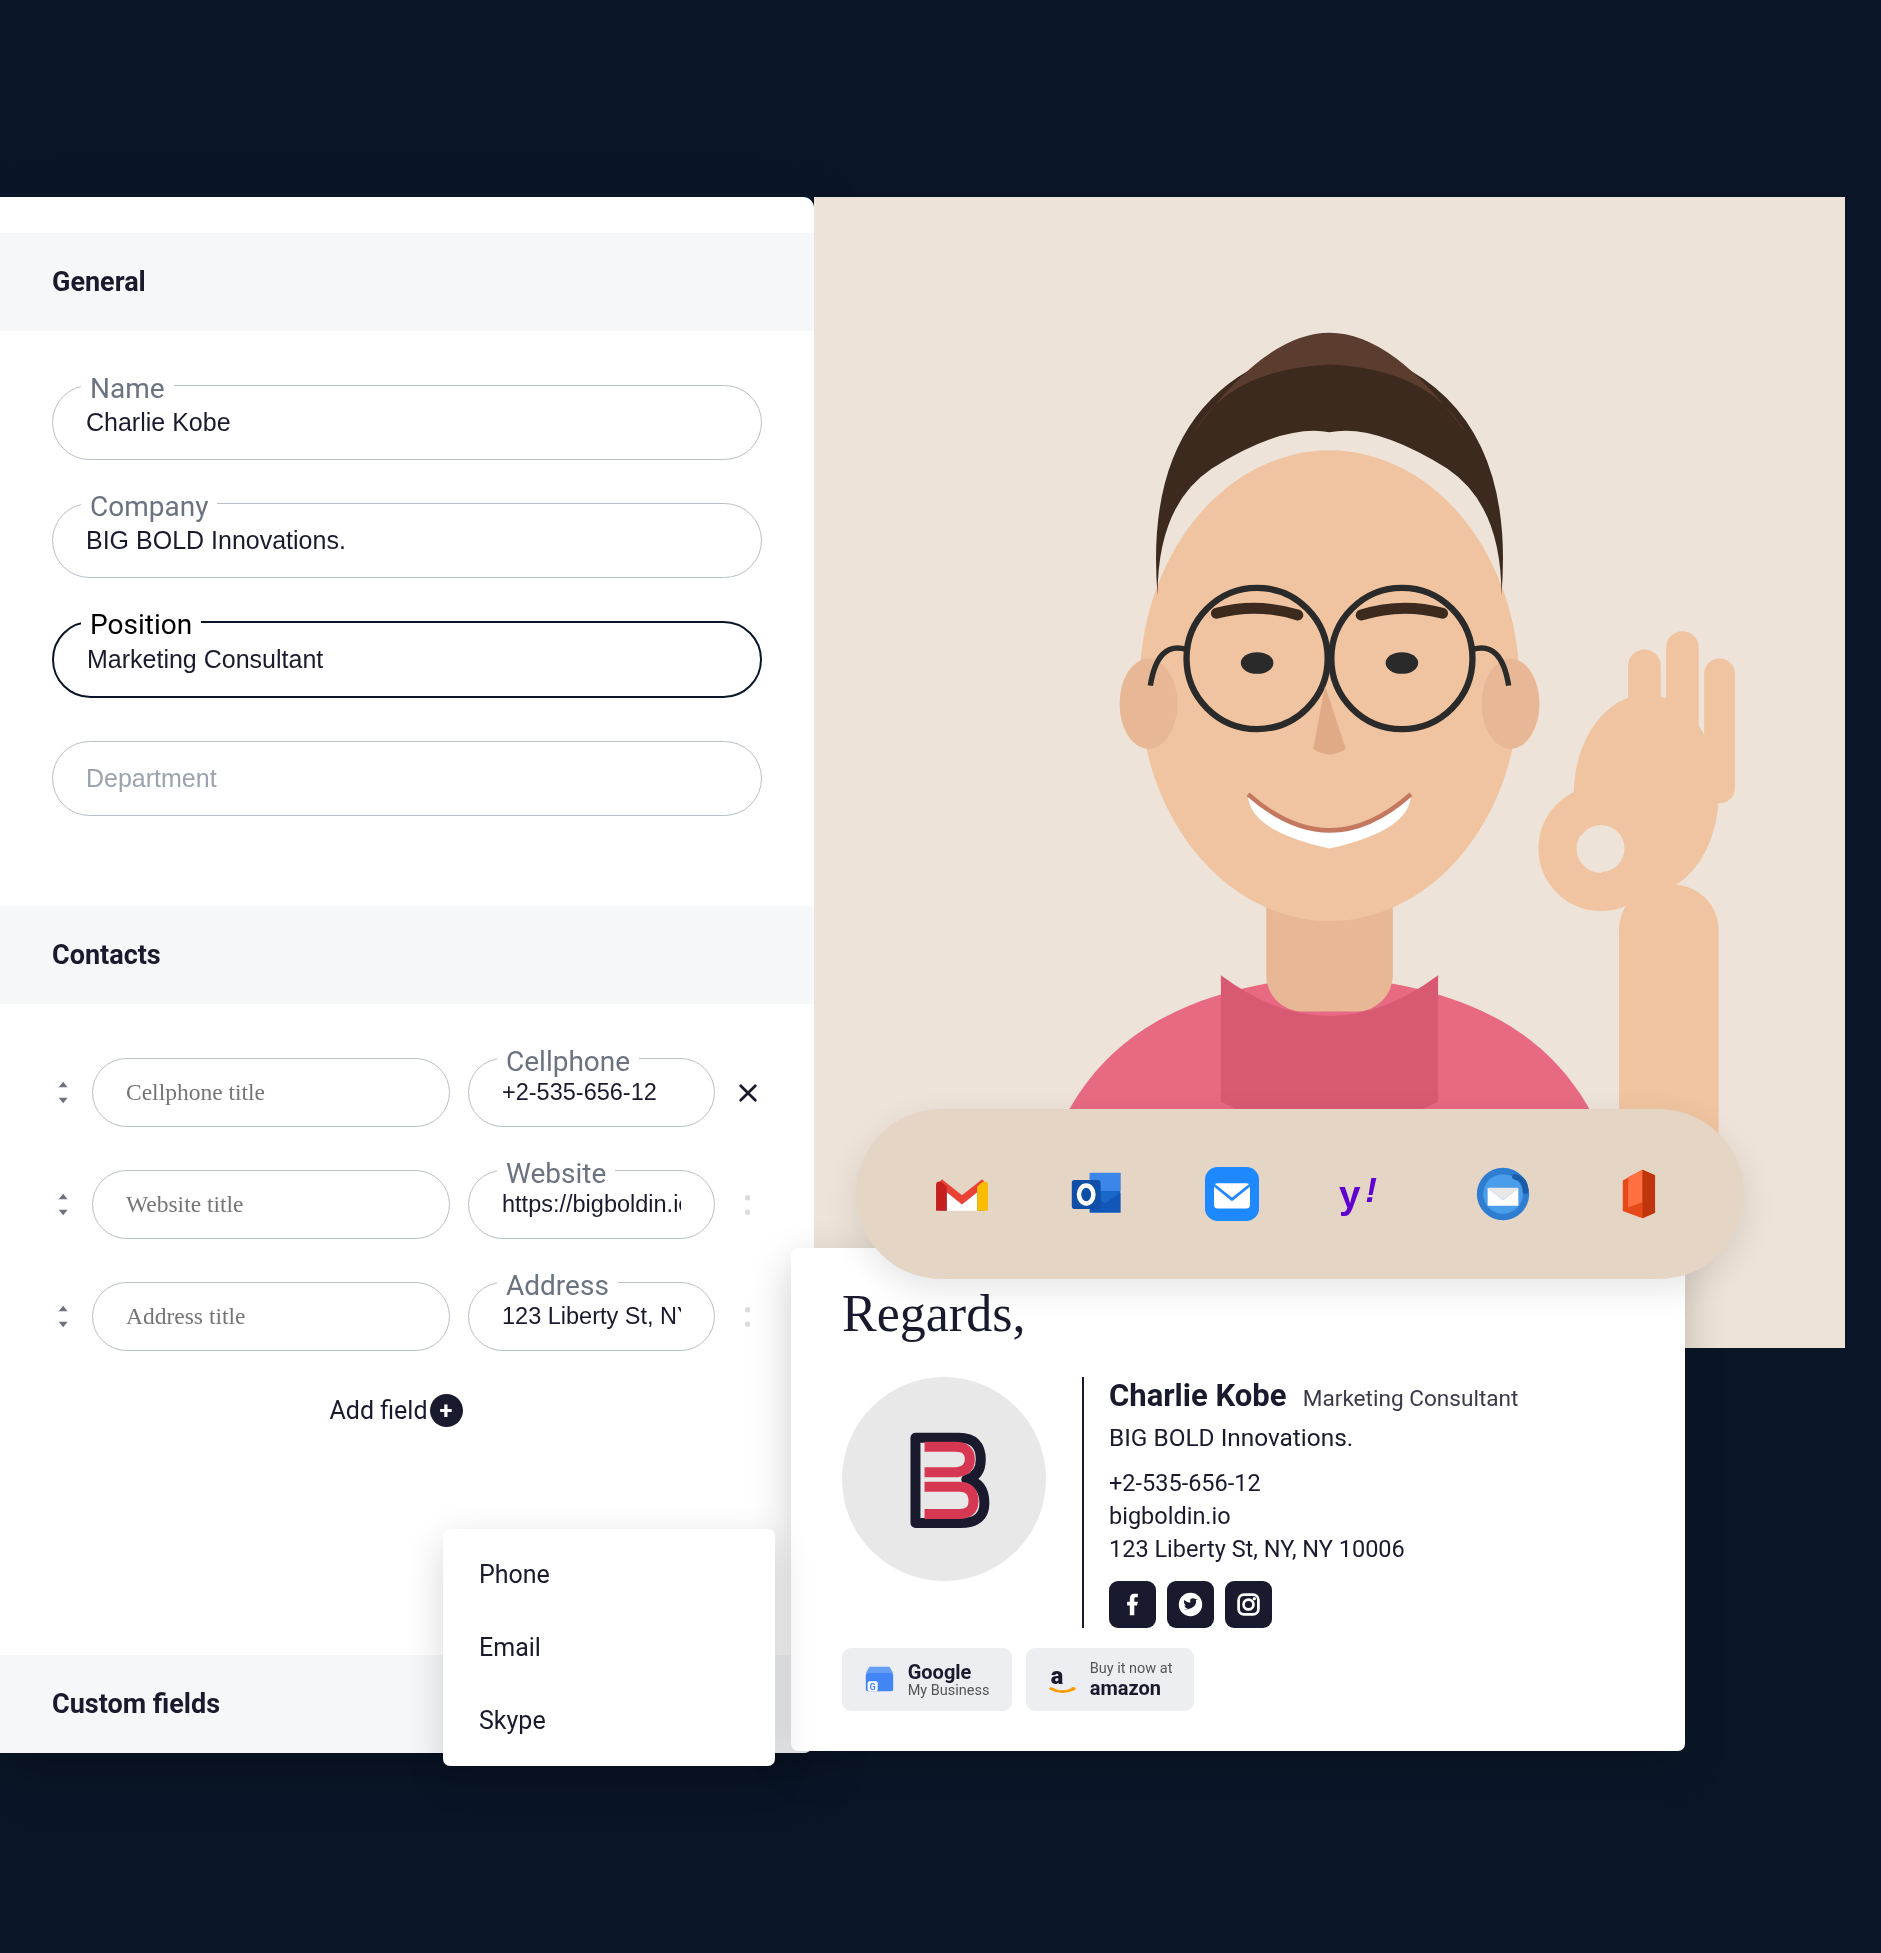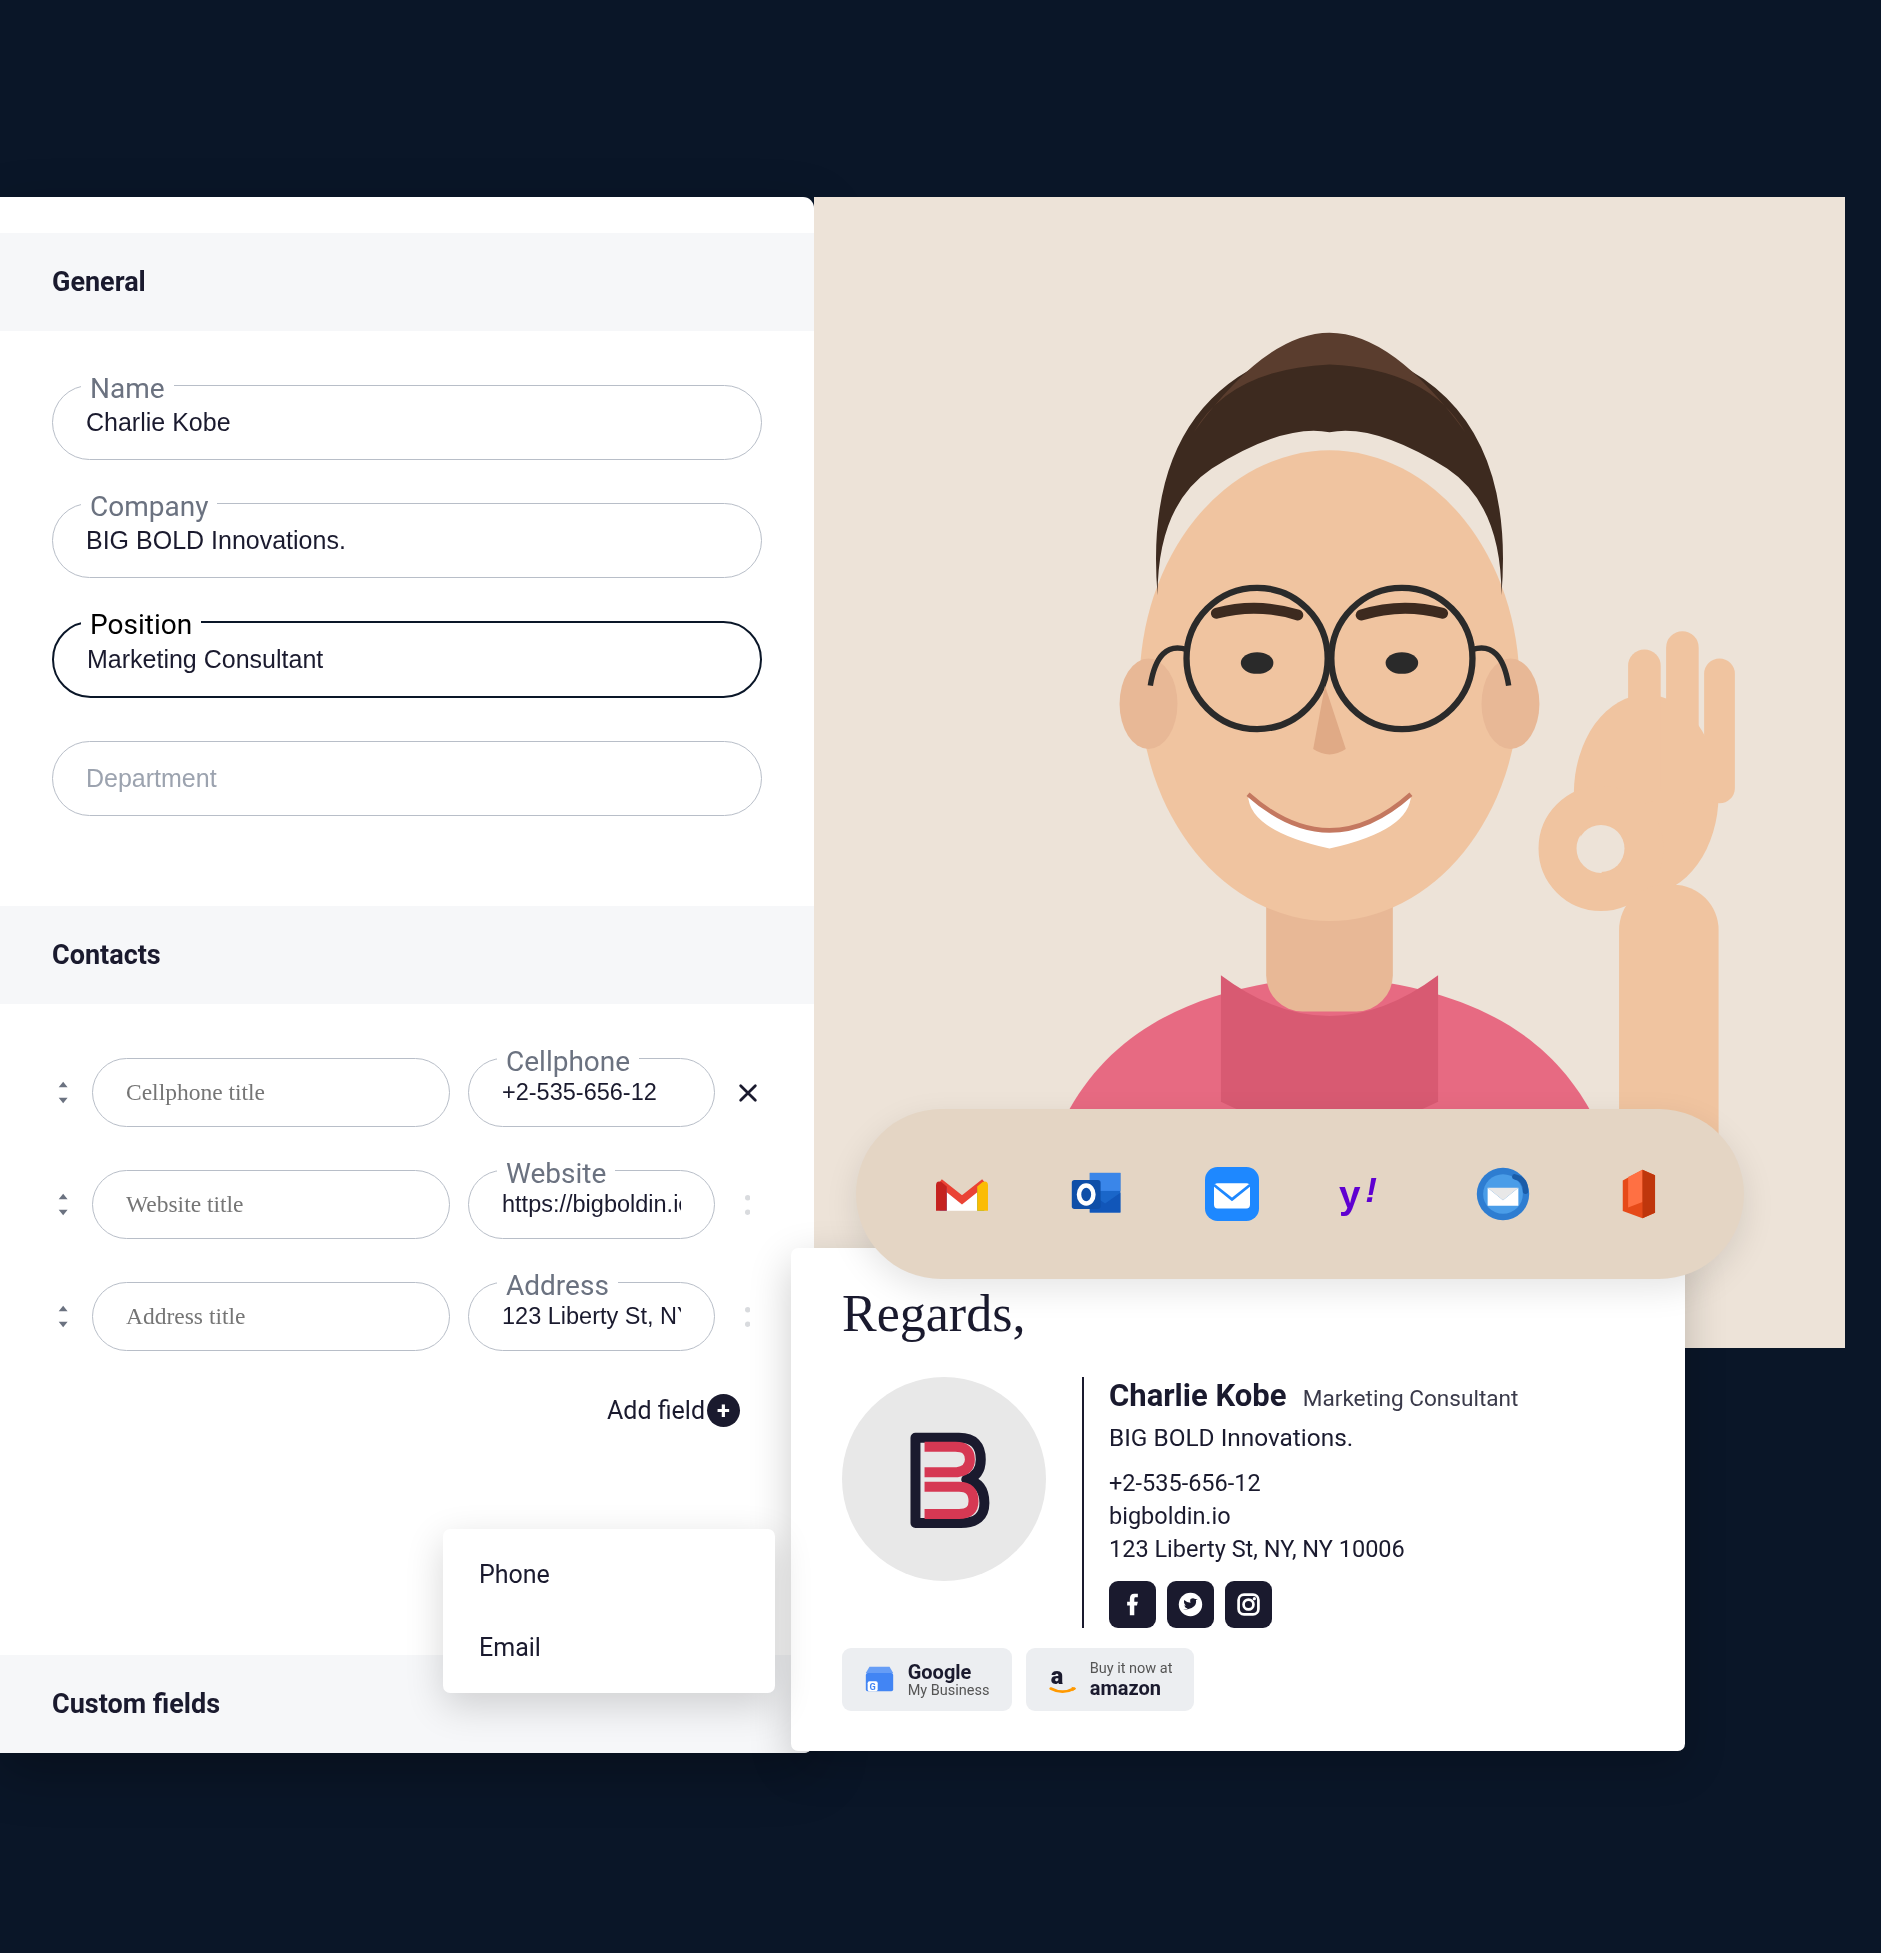--- a/index.html
+++ b/index.html
@@ -120,21 +120,21 @@
     font-size: 29px;
     display: flex;
     align-items: center;
     justify-content: center;
     cursor: pointer;
   }
 
   .add-field {
     display: flex;
     align-items: center;
-    justify-content: flex-end;
+    justify-content: center;
     gap: 2px;
     font-size: 25px;
     color: #1a1a2e;
     padding-right: 22px;
     margin-top: 36px;
     cursor: pointer;
   }
 
   .plus-circle {
     width: 33px;
@@ -411,20 +411,21 @@
     </div>
 
   </div>
 
   <div class="section-header" style="position:absolute; bottom:0; left:0; right:0;">Custom fields</div>
 </div>
 
 <div class="dropdown">
   <div class="dropdown-item">Phone</div>
   <div class="dropdown-item">Email</div>
+  <div class="dropdown-item">Skype</div>
 </div>
 
 <div class="photo-area">
   <svg class="person-svg" viewBox="0 0 1140 1272" preserveAspectRatio="xMidYMid slice">
     <rect width="1140" height="1272" fill="#ede3d8"></rect>
 
     <path d="M230 1272 C230 980 340 880 570 860 C800 880 910 980 910 1272 Z" fill="#e76a82"></path>
     <path d="M450 860 Q570 950 690 860 L690 1000 Q570 1060 450 1000 Z" fill="#d85a72"></path>
 
     <rect x="500" y="740" width="140" height="160" fill="#e8b896" rx="40"></rect>

